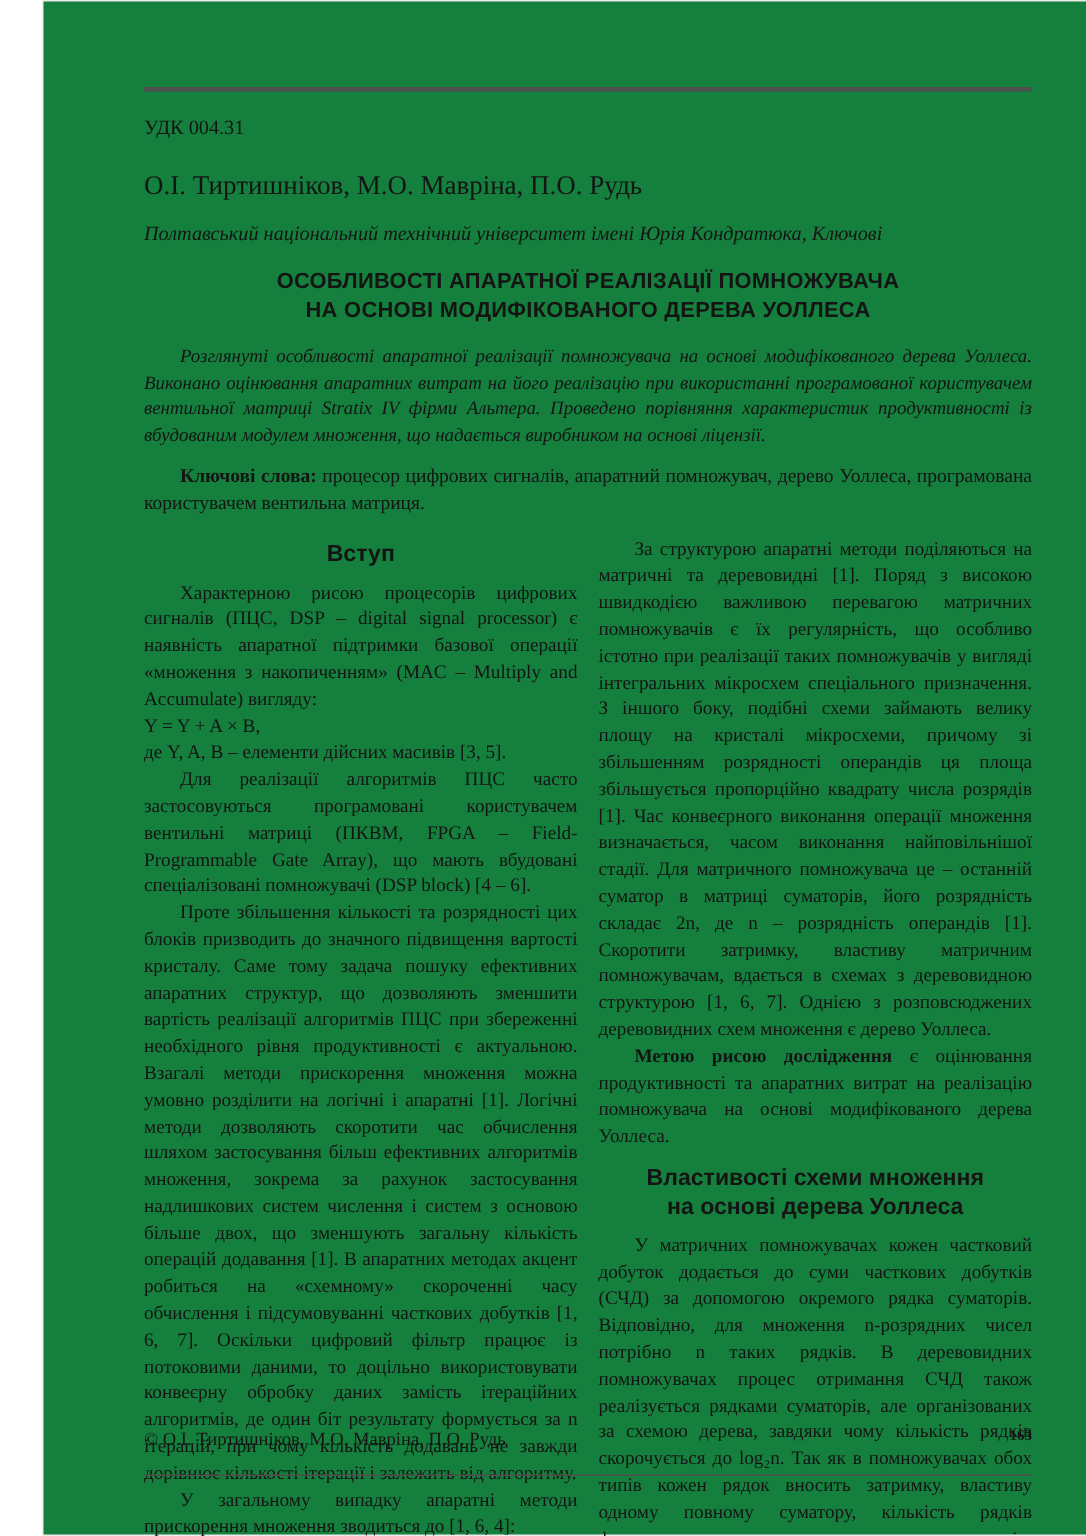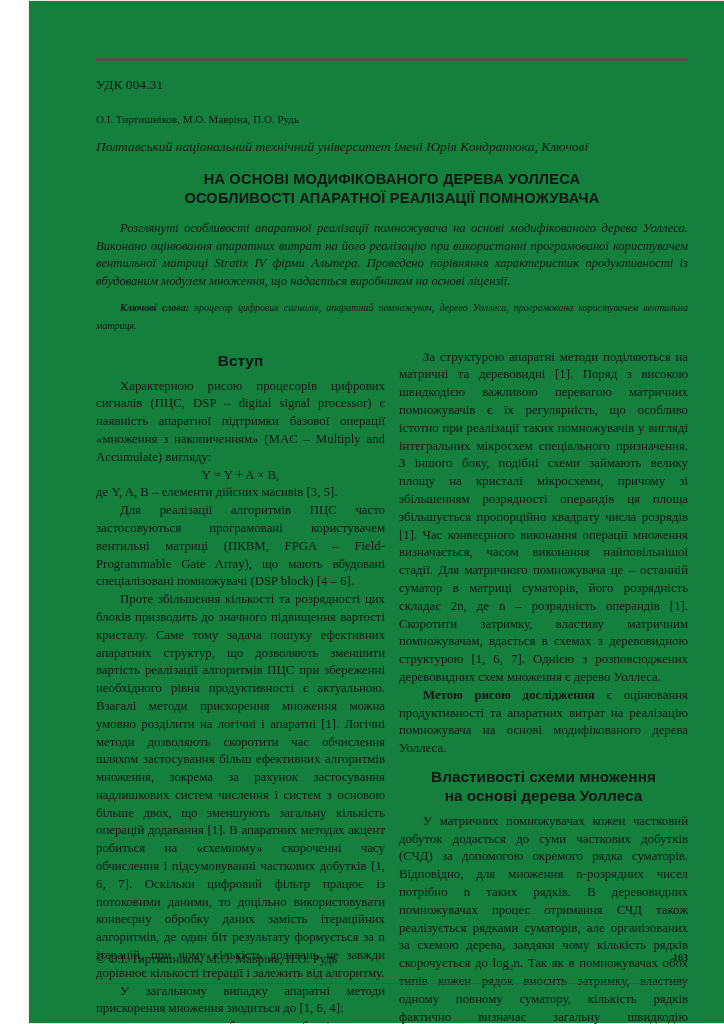--- a/index.html
+++ b/index.html
@@ -18,54 +18,54 @@
     box-shadow: inset 0 0 0 1px #ececec;
     margin-left: 28px;
   }
   .content {
     position:absolute; left:68px; right:64px; top:0;
   }
   .toprule {
     height:3px; background:#4f4f4f; margin-top:58px;
   }
   .udc      { margin-top:16px; font-size:13.5px; }
-  .authors  { margin-top:20px; font-size:11px; }
+  .authors  { margin-top:20px; font-size:18px; }
   .affil    { margin-top:14px; font-size:13.5px; font-style:italic; }
   .title {
     margin-top:15px; text-align:center;
     font-family:"Liberation Sans", sans-serif;
     font-weight:bold; font-size:14.6px; line-height:18.5px;
     letter-spacing:0.2px;
   }
   .abstract {
     margin-top:13px; font-style:italic; text-align:justify;
     font-size:12.6px; line-height:17.6px; text-indent:24px;
   }
   .keywords {
-    margin-top:9px; font-style:italic; text-align:justify;
-    font-size:10px; line-height:17.6px; text-indent:24px;
+    margin-top:9px; text-align:justify;
+    font-size:13px; line-height:17.6px; text-indent:24px;
   }
   .keywords .kw-label { font-weight:bold; }
   .cols {
     display:flex; gap:14px; margin-top:14px;
   }
   .col {
     flex:1 1 0; min-width:0;
     text-align:justify;
     font-size:12.8px; line-height:17.8px;
   }
   .sec-heading {
     font-family:"Liberation Sans", sans-serif;
     font-weight:bold; font-size:15.4px; line-height:19px;
     text-align:center; margin:2px 0 8px 0;
   }
   .sec-heading.mid { margin-top:9px; }
   .col p { text-indent:24px; }
   .col p.noindent { text-indent:0; }
-  .formula { text-align:center; text-indent:0 !important; }
+  .formula { text-indent:0 !important; }
   .bullet { text-indent:24px; }
   .bullet .marker { display:inline-block; width:26px; text-indent:0; }
   .b { font-weight:bold; }
   .footrule {
     position:absolute; left:68px; right:64px; top:983px;
     border-top:1.5px solid #4f4f4f;
   }
   .footline {
     position:absolute; left:68px; right:64px; top:952px;
     display:flex; justify-content:space-between; align-items:flex-start;
@@ -79,22 +79,22 @@
 <div class="page">
   <div class="content">
 
     <div class="toprule"></div>
 
     <div class="udc">УДК 004.31</div>
     <div class="authors">О.І. Тиртишніков, М.О. Мавріна, П.О. Рудь</div>
     <div class="affil">Полтавський національний технічний університет імені Юрія Кондратюка, Ключові</div>
 
     <div class="title">
+      <div>ОСОБЛИВОСТІ АПАРАТНОЇ РЕАЛІЗАЦІЇ ПОМНОЖУВАЧА</div>
       <div>НА ОСНОВІ МОДИФІКОВАНОГО ДЕРЕВА УОЛЛЕСА</div>
-      <div>ОСОБЛИВОСТІ АПАРАТНОЇ РЕАЛІЗАЦІЇ ПОМНОЖУВАЧА</div>
     </div>
 
     <div class="abstract">Розглянуті особливості апаратної реалізації помножувача на основі модифікованого дерева Уоллеса. Виконано оцінювання апаратних витрат на його реалізацію при використанні програмованої користувачем вентильної матриці Stratix IV фірми Альтера. Проведено порівняння характеристик продуктивності із вбудованим модулем множення, що надається виробником на основі ліцензії.</div>
 
     <div class="keywords">
       <span class="kw-label">Ключові слова:</span><span> процесор цифрових сигналів, апаратний помножувач, дерево Уоллеса, програмована користувачем вентильна матриця.</span>
     </div>
 
     <div class="cols">
 

